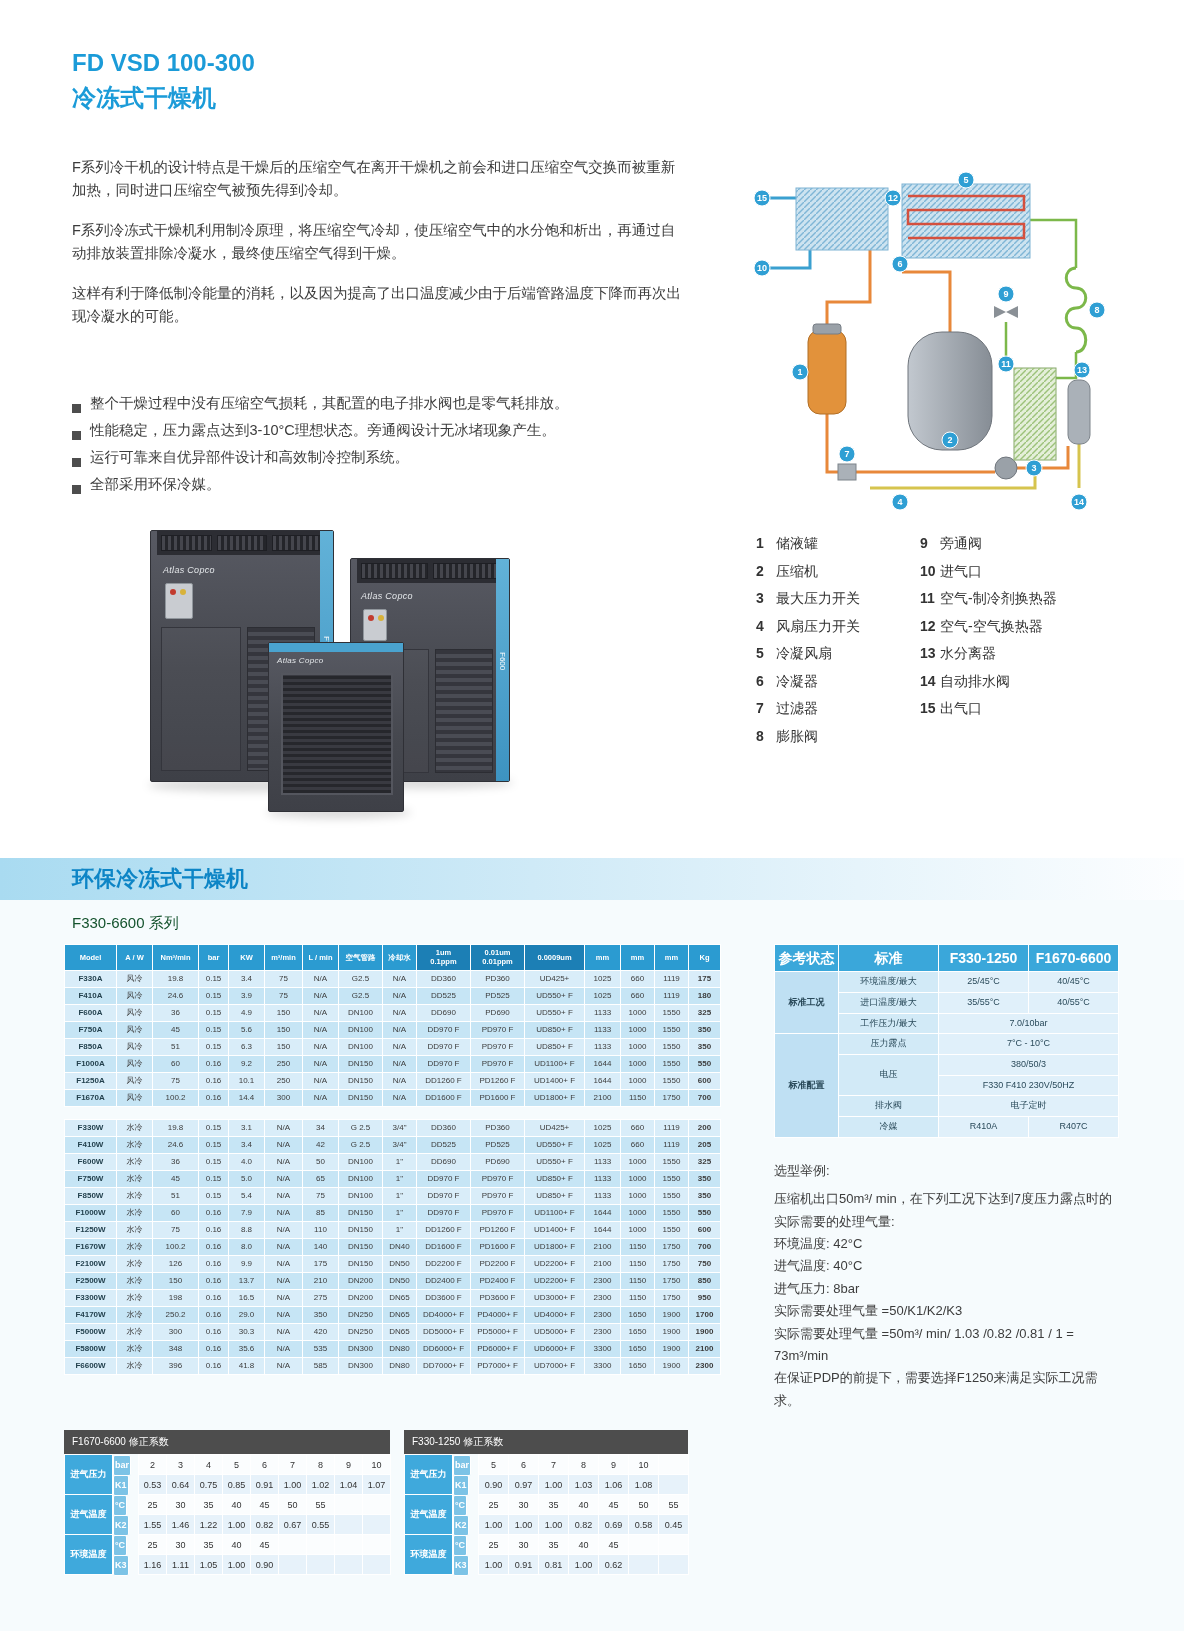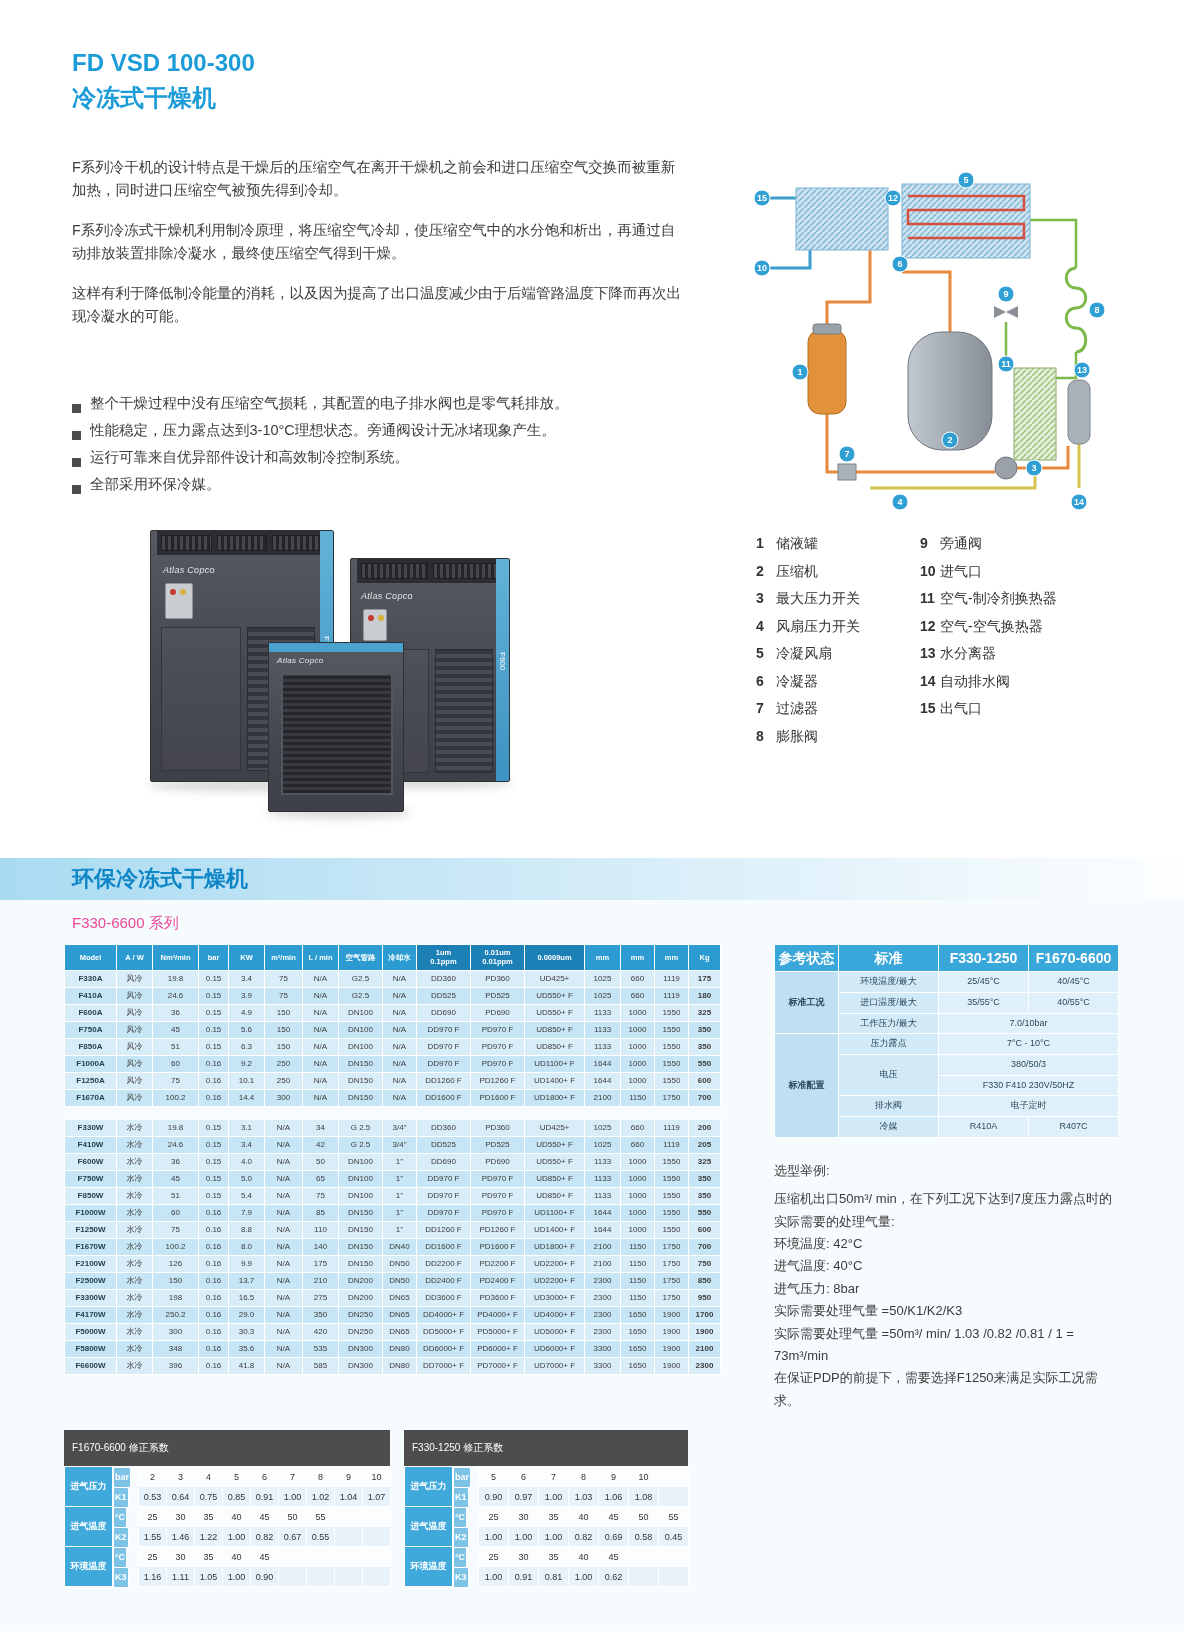--- a/index.html
+++ b/index.html
@@ -43,21 +43,21 @@
   .door{position:absolute;border:1px solid #34353c;background:rgba(255,255,255,0.03);}
   .capband{position:absolute;left:0;right:0;top:0;height:9px;background:#4aa3cf;}
   .grille{position:absolute;background:
       repeating-linear-gradient(0deg,#26272c 0 3px,#393a41 3px 6px);border:2px solid #54565e;}
 
   
   .band{position:absolute;left:0;top:858px;width:1184px;height:42px;
         background:linear-gradient(90deg,#a9dbf1 0%,#cfeaf7 45%,#fdfeff 100%);}
   .band h2{margin:0;line-height:42px;padding-left:72px;font-size:22px;color:#0d85c6;font-weight:bold;}
   .lower-bg{position:absolute;left:0;top:900px;width:1184px;height:731px;background:#f6fbfd;}
-  .series{position:absolute;left:72px;top:914px;font-size:15px;color:#ec4899;}
+  .series{position:absolute;left:72px;top:914px;font-size:15px;color:#14532d;}
 
   
   table{border-collapse:collapse;}
   .spec{position:absolute;left:64px;top:944px;width:656px;table-layout:fixed;}
   .spec th,.spec td{border:1px solid #ffffff;text-align:center;font-size:8px;padding:3px 1px;line-height:1.25;overflow:hidden;}
   .spec thead th{color:#fff;font-weight:bold;white-space:pre-line;}
   .spec tr.h1 th{background:#3aa7da;font-size:8.5px;}
   .spec tr.h2 th{background:#2b9bd1;font-size:7.5px;}
   .spec tr.h2 th.dk{background:#1c7fb5;}
   .spec tbody tr:nth-child(odd) td{background:#d9edf9;}
@@ -75,21 +75,21 @@
   .ref tbody td.lbl{background:#d2eaf7;}
 
   
   .example{position:absolute;left:774px;top:1160px;width:340px;font-size:13px;line-height:1.72;color:#3c3c3c;}
   .example .ex-title{font-weight:normal;margin-bottom:6px;}
 
   
   .corr-wrap{position:absolute;top:1430px;}
   .corr-wrap.cl{left:64px;width:326px;}
   .corr-wrap.cr{left:404px;width:284px;}
-  .corr-title{background:#4d4d4d;color:#fff;font-size:10px;padding:11px 8px;}
+  .corr-title{background:#4d4d4d;color:#fff;font-size:10px;padding:5px 8px;}
   .corr{width:100%;table-layout:fixed;}
   .corr td{border:1px solid #fff;text-align:center;font-size:9px;padding:4.5px 1px;color:#333;}
   .corr tr:nth-child(odd) td{background:#fbfdfe;}
   .corr tr:nth-child(even) td{background:#e7f2fa;}
   .corr td.lbl{background:#3fa9dc !important;color:#fff;font-weight:bold;}
   .corr td.unit{background:#7cc3e6 !important;color:#fff;font-weight:bold;}
 </style>
 </head>
 <body>
 

